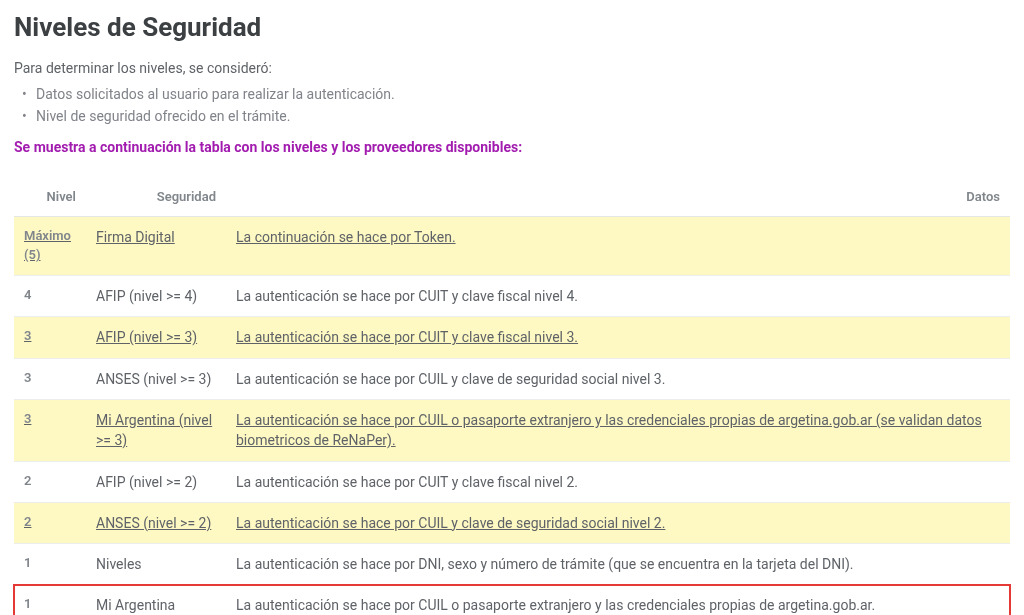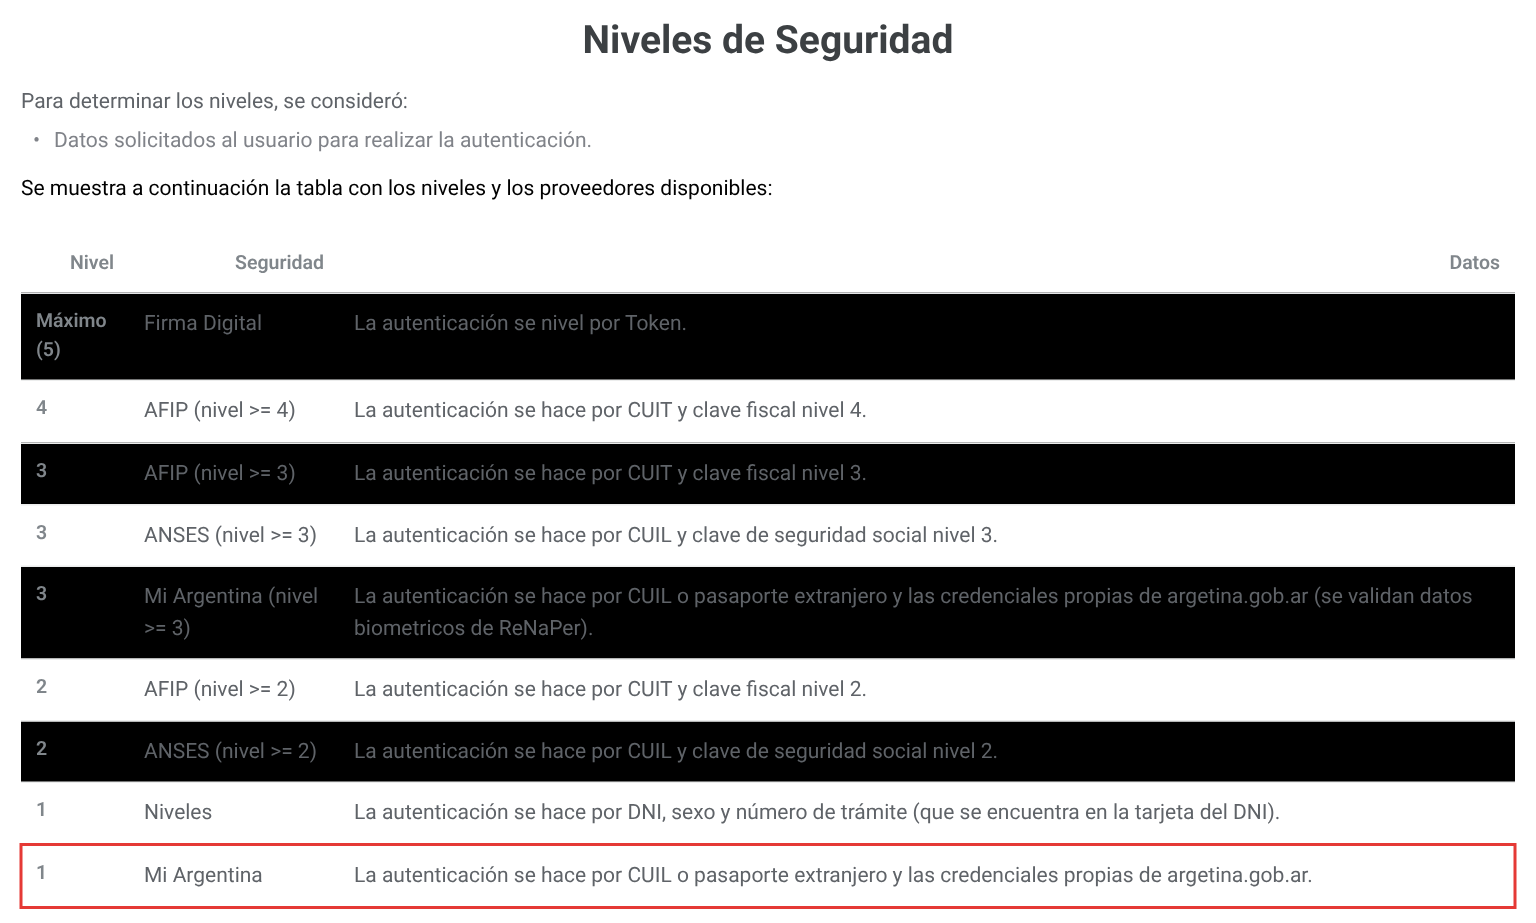--- a/index.html
+++ b/index.html
@@ -13,21 +13,20 @@
       color: #5f6368;
       padding: 8px 14px;
       width: 1024px;
     }
     h1 {
       color: #3c4043;
       font-size: 26px;
       font-weight: 700;
       margin-bottom: 18px;
       margin-top: 4px;
-      text-align: center;
     }
     .intro {
       font-size: 14px;
       color: #5f6368;
       margin-bottom: 8px;
     }
     ul.criteria {
       list-style: none;
       margin-left: 0;
       margin-bottom: 12px;
@@ -40,22 +39,23 @@
       position: relative;
     }
     ul.criteria li::before {
       content: "•";
       position: absolute;
       left: 8px;
       color: #808389;
     }
     .subtext {
       font-size: 14px;
-      color: #000000;
+      color: #a21caf;
       margin-bottom: 24px;
+      font-weight: bold;
     }
     table {
       width: 100%;
       border-collapse: collapse;
       font-size: 14px;
     }
     thead th {
       text-align: right;
       color: #80868b;
       font-weight: 600;
@@ -66,21 +66,22 @@
     tbody td {
       padding: 10px 10px;
       color: #5f6368;
       vertical-align: top;
       line-height: 1.45;
     }
     tbody tr {
       border-bottom: 1px solid #eceded;
     }
     tbody tr.shaded {
-      background: #000000;
+      background: #fef9c3;
+      text-decoration: underline;
     }
     .col-nivel {
       width: 72px;
       font-weight: 600;
       color: #80868b;
       font-size: 13px;
     }
     .col-nivel-sub {
       display: block;
       font-weight: 600;
@@ -99,37 +100,38 @@
   </style>
 </head>
 <body>
 
 <h1>Niveles de Seguridad</h1>
 
 <p class="intro">Para determinar los niveles, se consideró:</p>
 
 <ul class="criteria">
   <li>Datos solicitados al usuario para realizar la autenticación.</li>
+  <li>Nivel de seguridad ofrecido en el trámite.</li>
 </ul>
 
 <p class="subtext">Se muestra a continuación la tabla con los niveles y los proveedores disponibles:</p>
 
 <table>
   <thead>
     <tr>
       <th class="col-nivel">Nivel</th>
       <th class="col-proveedor">Seguridad</th>
       <th>Datos</th>
     </tr>
   </thead>
   <tbody id="table-body">
   <tr class="shaded">
         <td class="col-nivel">Máximo<span class="col-nivel-sub">(5)</span></td>
         <td class="col-proveedor">Firma Digital</td>
-        <td>La autenticación se nivel por Token.</td>
+        <td>La continuación se hace por Token.</td>
       </tr>
       <tr>
         <td class="col-nivel">4</td>
         <td class="col-proveedor">AFIP (nivel &gt;= 4)</td>
         <td>La autenticación se hace por CUIT y clave fiscal nivel 4.</td>
       </tr>
       <tr class="shaded">
         <td class="col-nivel">3</td>
         <td class="col-proveedor">AFIP (nivel &gt;= 3)</td>
         <td>La autenticación se hace por CUIT y clave fiscal nivel 3.</td>

